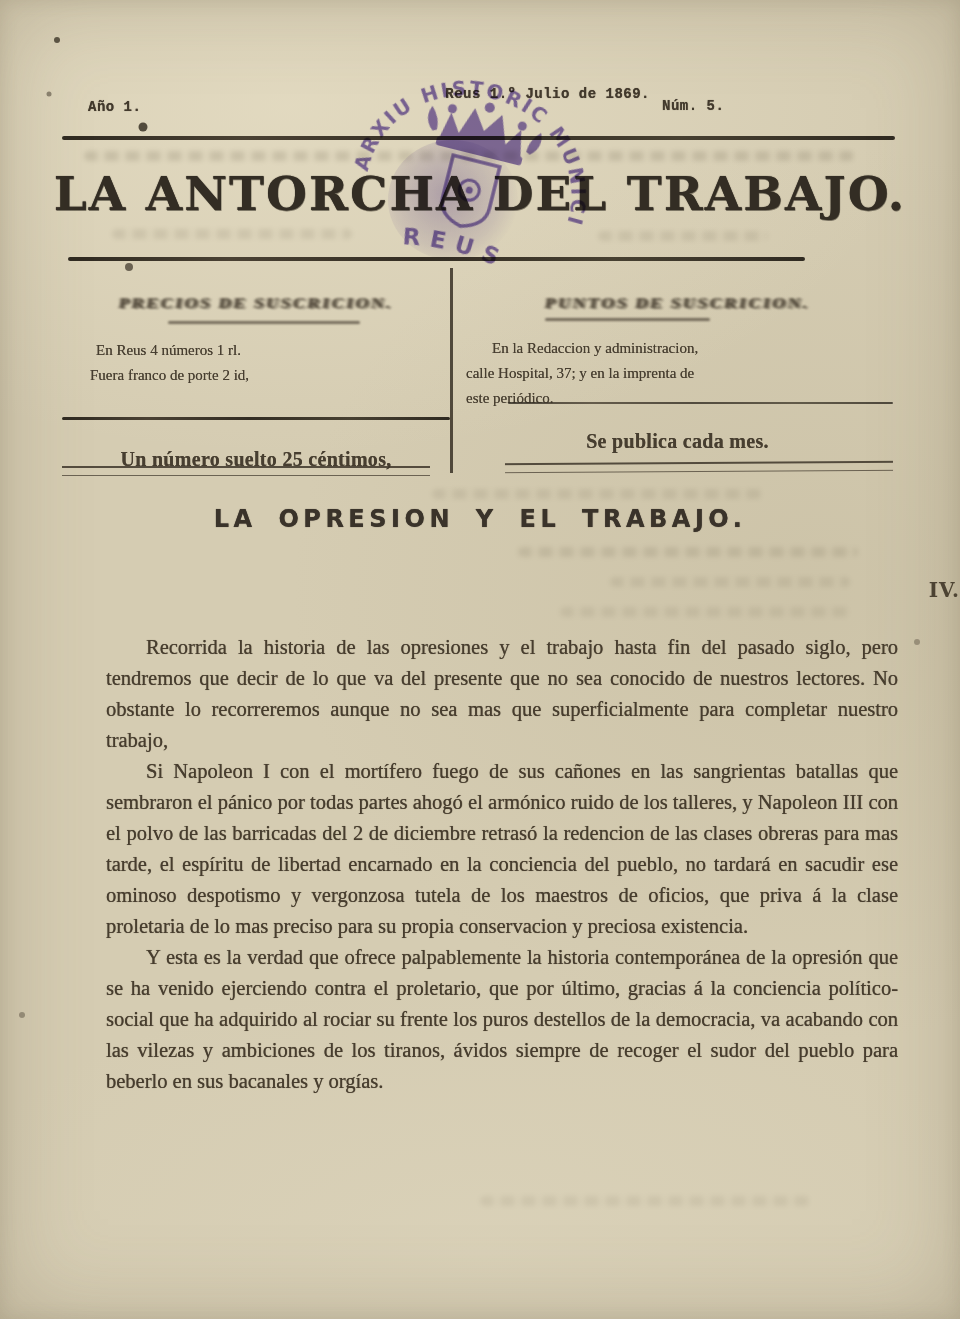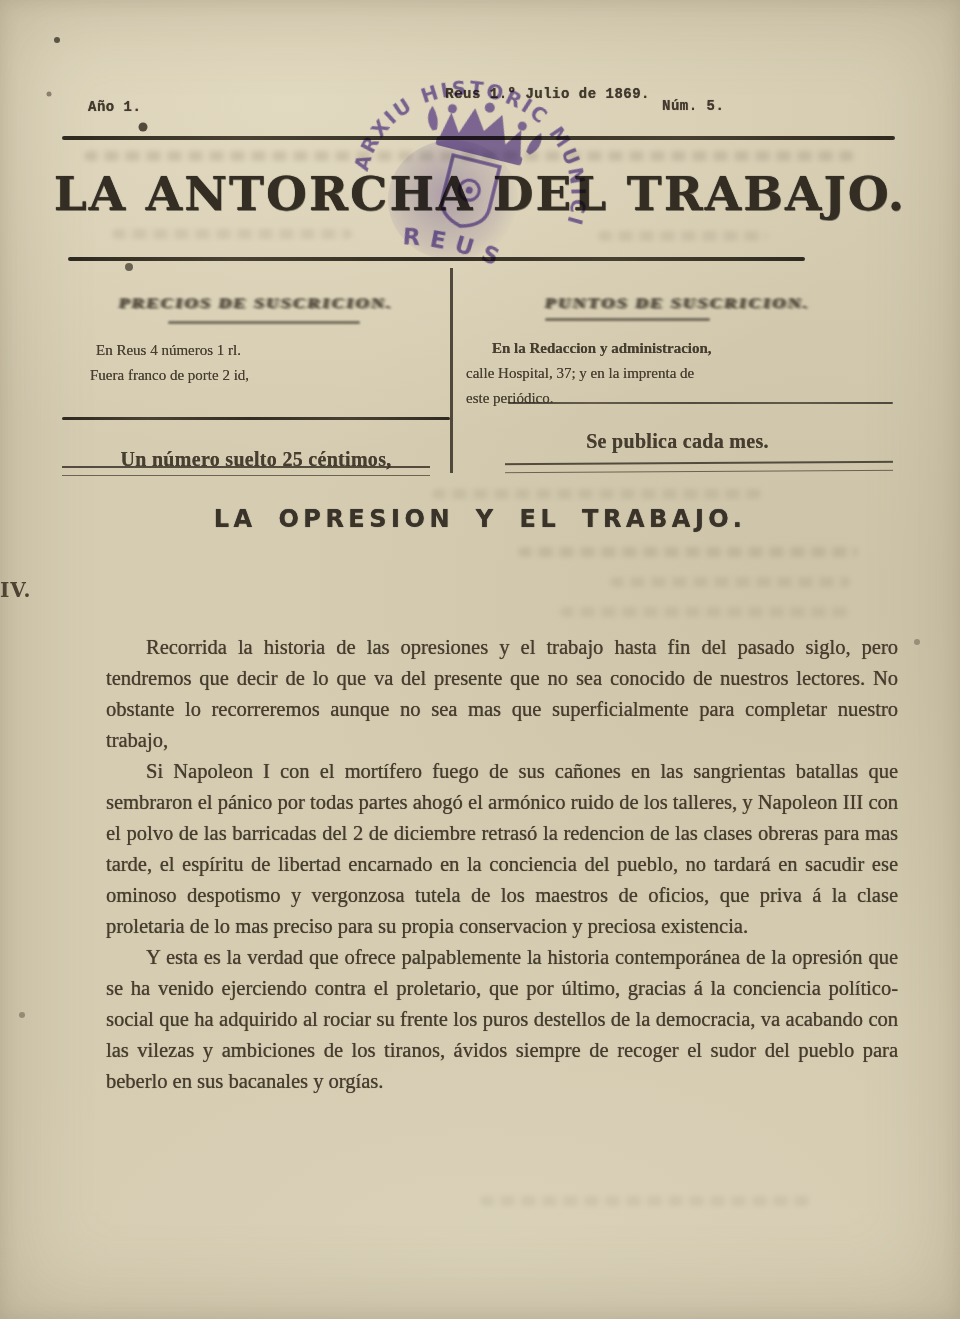--- a/index.html
+++ b/index.html
@@ -56,21 +56,21 @@
     text-shadow:0 0 .6px rgba(71,62,48,.8);}
   .footer-text{font-size:20px;font-weight:bold;color:#473e30;letter-spacing:.3px;
     text-shadow:0 0 .6px rgba(71,62,48,.8);white-space:nowrap;}
   .article-title{
     width:960px;text-align:center;
     font-family:"DejaVu Sans", sans-serif;font-weight:bold;
     font-size:24px;letter-spacing:4.5px;word-spacing:9px;color:#3a332a;
     text-shadow:0 0 .8px rgba(58,51,42,.95);
     white-space:nowrap;
   }
-  .section-num{width:960px;text-align:left;font-family:"DejaVu Serif",serif;
+  .section-num{width:960px;text-align:right;font-family:"DejaVu Serif",serif;
     font-weight:bold;font-size:20px;letter-spacing:1px;color:#4a4132;}
   .body-copy{
     width:792px;font-size:20.5px;line-height:31px;text-align:justify;
     color:#473d2e;text-shadow:0 0 .7px rgba(71,61,46,.75), .4px .3px 0 rgba(71,61,46,.25);margin-left:40px;
   }
   .body-copy p{margin:0;text-indent:40px;}
   .ghost{
     position:absolute;height:10px;border-radius:5px;
     background:repeating-linear-gradient(90deg, rgba(94,84,63,.4) 0 13px, rgba(94,84,63,.06) 13px 21px);
     filter:blur(2.6px);opacity:.42;pointer-events:none;
@@ -124,21 +124,21 @@
 
   <div class="abs smudge" style="left:62px;top:294px;width:388px;text-align:center;">PRECIOS DE SUSCRICION.</div>
   <div class="smudge-underline" style="left:168px;top:321px;width:192px;"></div>
 
   <div class="abs info-text" style="left:96px;top:338px;">En Reus 4 números 1 rl.</div>
   <div class="abs info-text" style="left:90px;top:363px;">Fuera franco de porte 2 id,</div>
 
   <div class="abs smudge" style="left:460px;top:294px;width:435px;text-align:center;">PUNTOS DE SUSCRICION.</div>
   <div class="smudge-underline" style="left:545px;top:318px;width:165px;"></div>
 
-  <div class="abs info-text" style="left:492px;top:336px;font-weight:bold;">En la Redaccion y administracion,</div>
+  <div class="abs info-text" style="left:492px;top:336px;">En la Redaccion y administracion,</div>
   <div class="abs info-text" style="left:466px;top:361px;">calle Hospital, 37; y en la imprenta de</div>
   <div class="abs info-text" style="left:466px;top:386px;">este periódico.</div>
 
   <div class="rule" style="left:62px;top:417px;width:388px;height:3px;"></div>
   <div class="rule" style="left:508px;top:402px;width:385px;height:2px;opacity:.8;"></div>
 
   <div class="abs footer-text" style="left:62px;top:432px;width:388px;text-align:center;margin-top:16px;">Un número suelto 25 céntimos,</div>
   <div class="abs footer-text" style="left:460px;top:430px;width:435px;text-align:center;">Se publica cada mes.</div>
 
   <div class="double-rule" style="left:62px;top:466px;width:368px;"></div>

